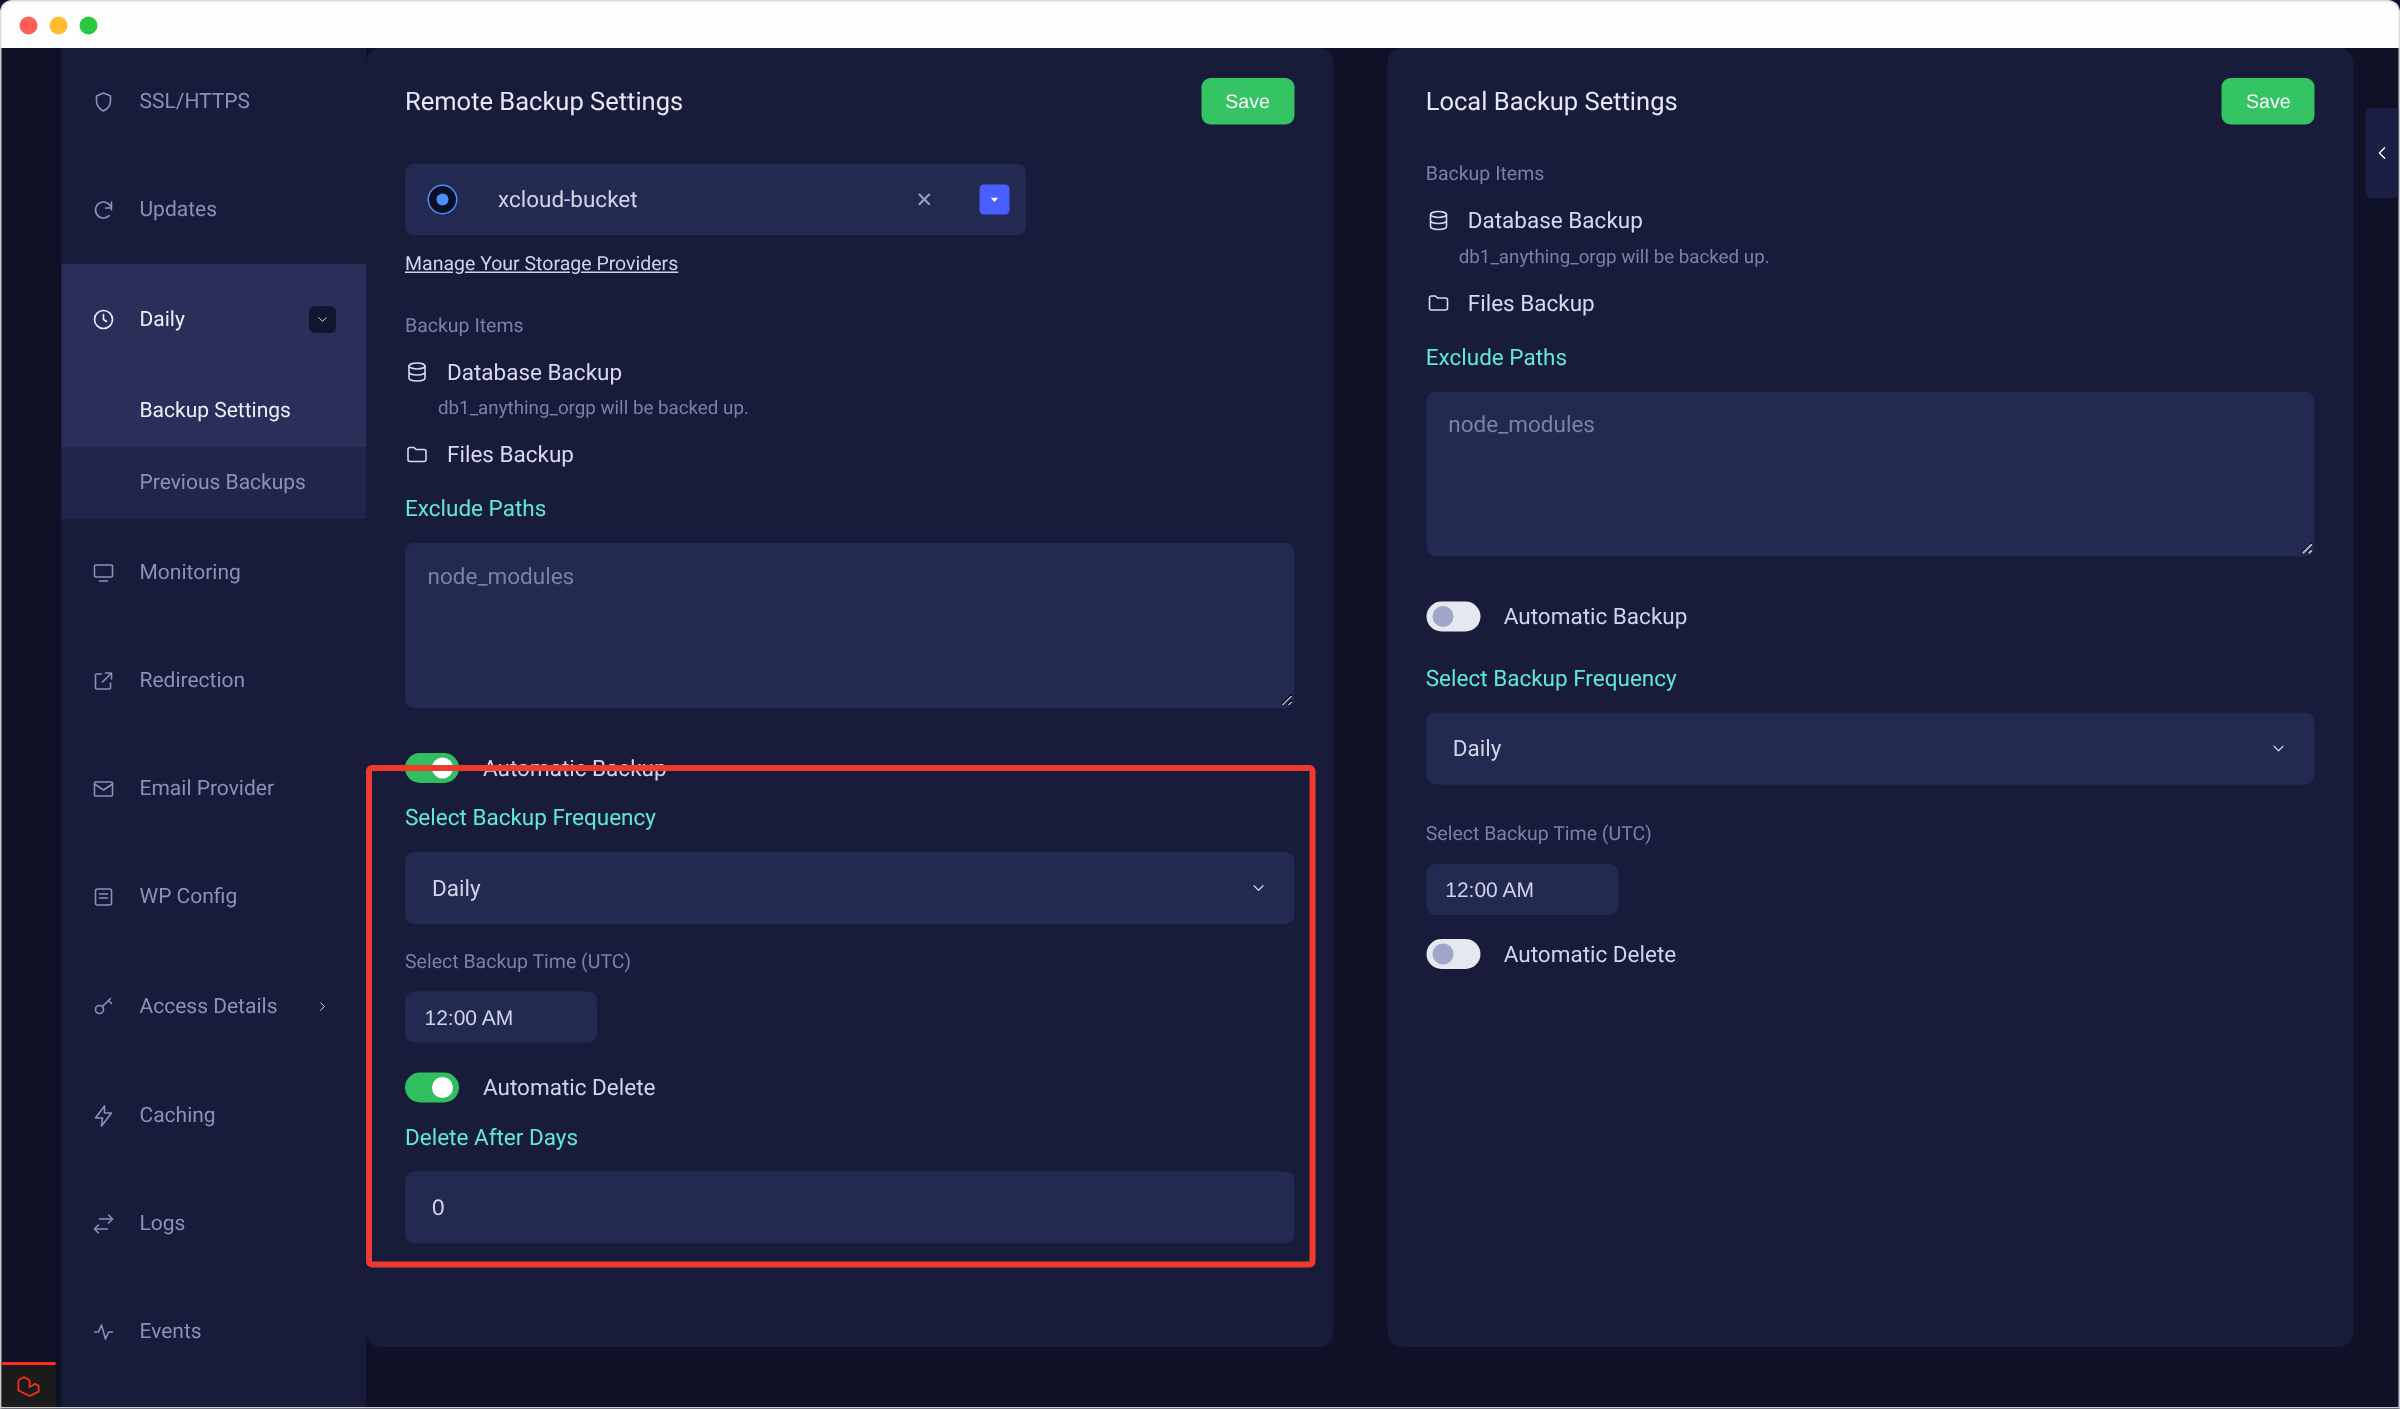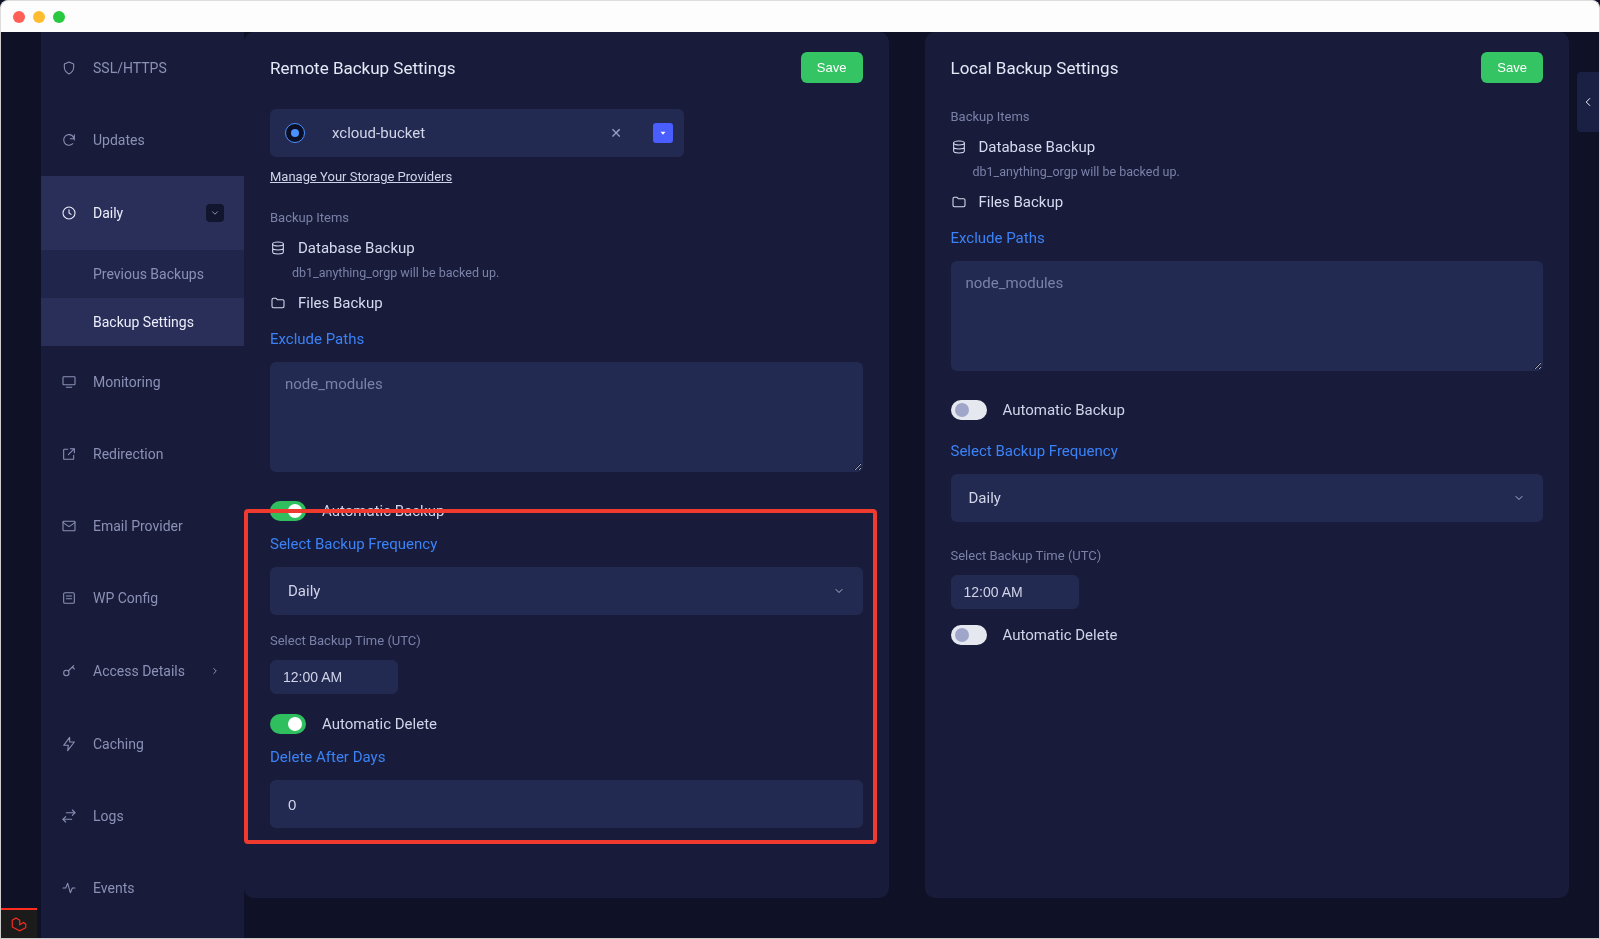--- a/index.html
+++ b/index.html
@@ -236,21 +236,21 @@
     font-size:15px;
   }
   .db-note {
     margin-left:22px;
     margin-top:8px;
     font-size:12.5px;
     color: var(--text-muted);
   }
   .field-label {
     margin-top:18px;
-    color:#3b82f6;
+    color:#5eead4;
     font-size:15px;
   }
   .field-label-small {
     color: var(--text-muted);
     font-size:13px;
     margin-top: 12px;
   }
   textarea.exclude {
     margin-top:14px;
     width:100%;
@@ -387,22 +387,22 @@
           <circle cx="12" cy="12" r="9"></circle>
           <polyline points="12 7 12 12 15 14"></polyline>
         </svg>
       <span>Daily</span>
       <span class="chev-box">
         <svg class="stroke-ic" viewBox="0 0 24 24" width="10" height="10">
             <polyline points="6 9 12 15 18 9"></polyline>
           </svg>
       </span>
     </div>
+    <div class="side-sub active">Backup Settings</div>
     <div class="side-sub">Previous Backups</div>
-    <div class="side-sub active">Backup Settings</div>
 
     <div class="side-item">
       <svg class="i16 stroke-ic" viewBox="0 0 24 24">
           <rect x="3" y="4" width="18" height="12" rx="1"></rect>
           <line x1="8" y1="20" x2="16" y2="20"></line>
         </svg>
       <span>Monitoring</span>
     </div>
 
     <div class="side-item">

